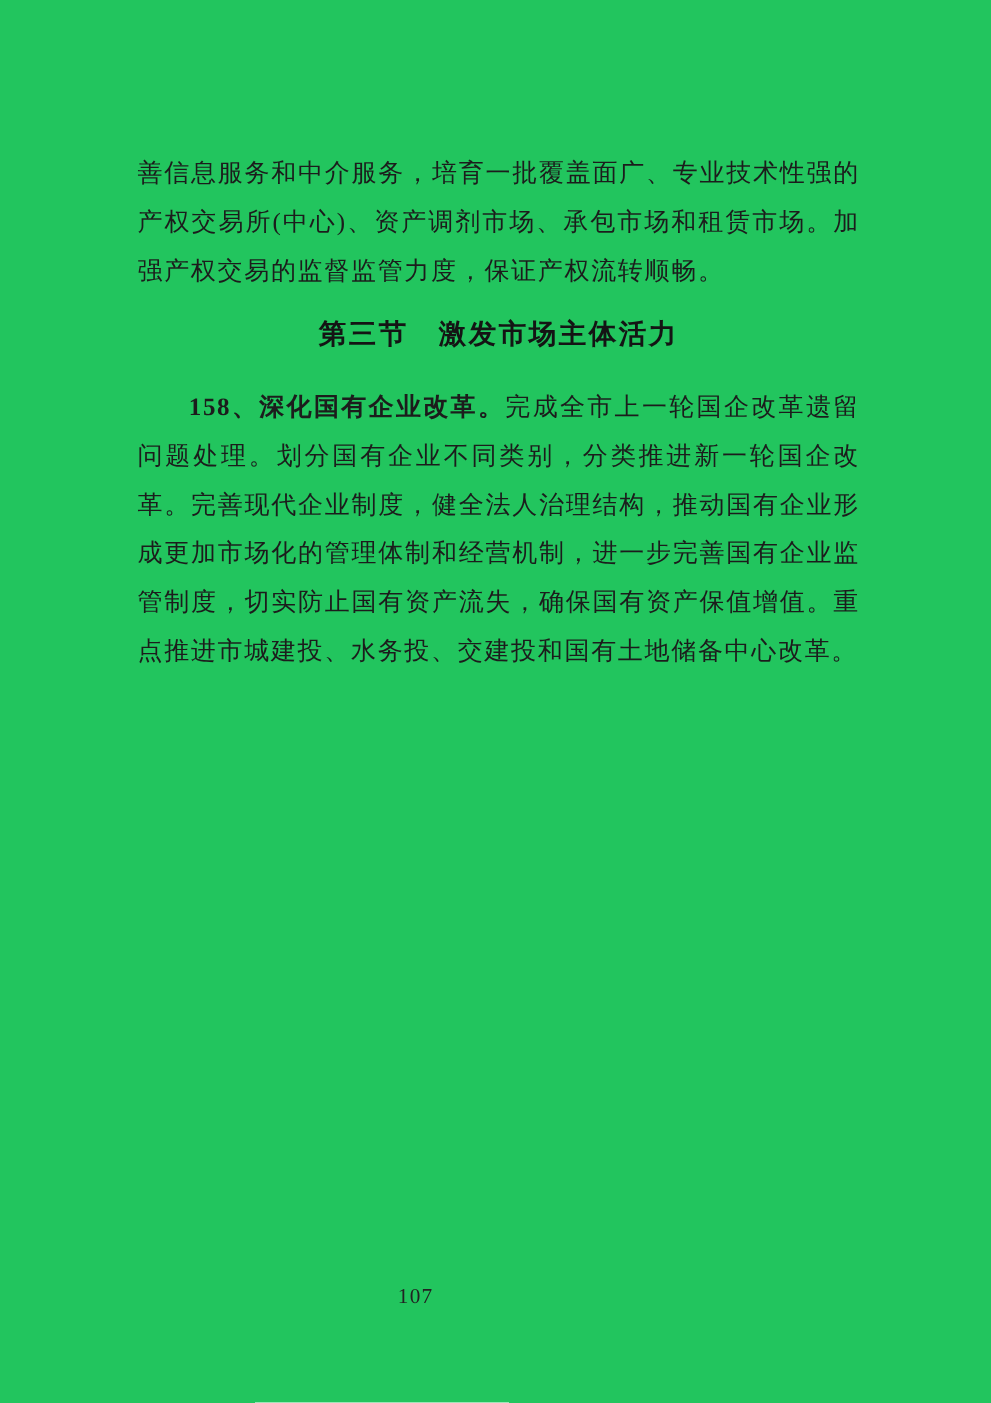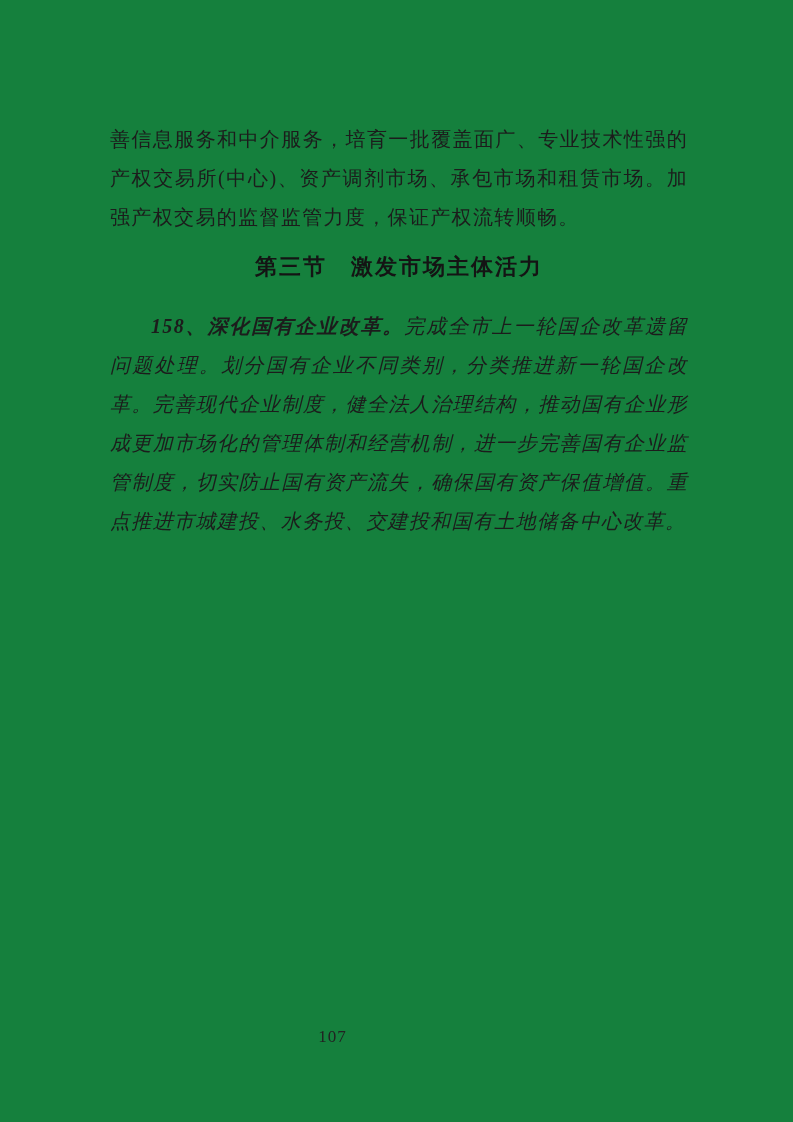--- a/index.html
+++ b/index.html
@@ -4,21 +4,21 @@
 <style>
   html, body {
     margin: 0;
     padding: 0;
     background: #ffffff;
   }
   .page {
     position: relative;
     width: 793px;
     height: 1122px;
-    background: #15803d;
+    background: #22c55e;
     overflow: hidden;
     font-family: "Liberation Serif", "DejaVu Serif", serif;
     color: #1c1c1c;
   }
   .content {
     position: absolute;
     left: 110px;
     top: 120px;
     width: 578px;
   }
@@ -40,21 +40,21 @@
   h2.section-heading {
     margin: 10px 0 15px 0;
     font-size: 22px;
     line-height: 40px;
     font-weight: bold;
     text-align: center;
     letter-spacing: 2px;
     color: #141414;
     font-family: "Liberation Serif", "DejaVu Serif", serif;
   }
-  #p158 { margin-top: 20px; font-style: italic; }
+  #p158 { margin-top: 20px; }
   #p159 { margin-top: 8px; }
   .pageno {
     position: absolute;
     top: 1026px;
     left: 0;
     width: 665px;
     text-align: center;
     font-size: 17px;
     line-height: 22px;
     letter-spacing: 1px;

